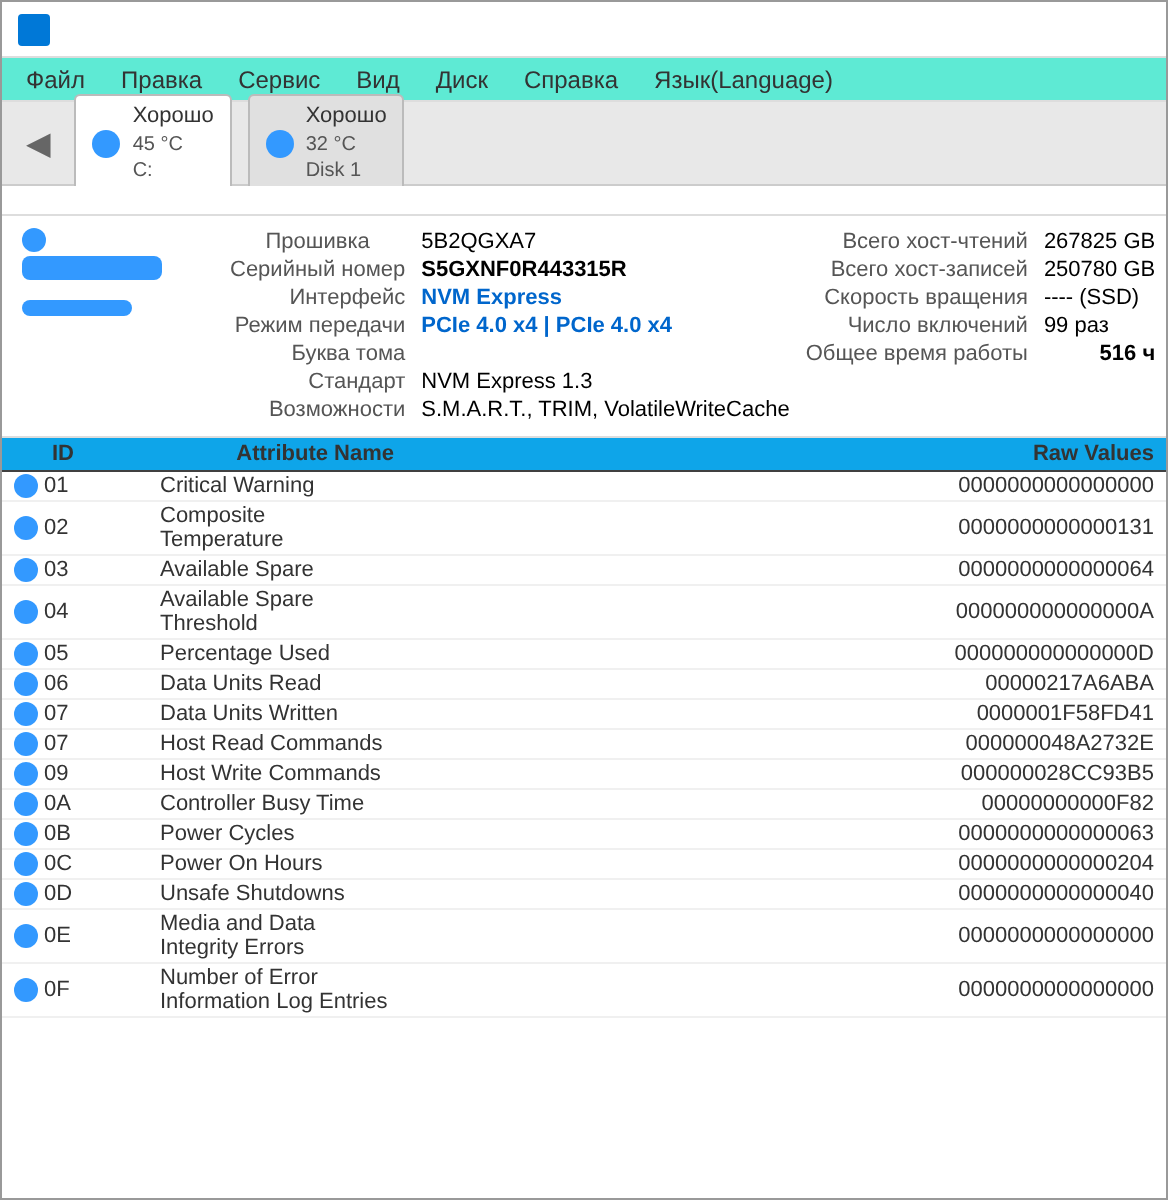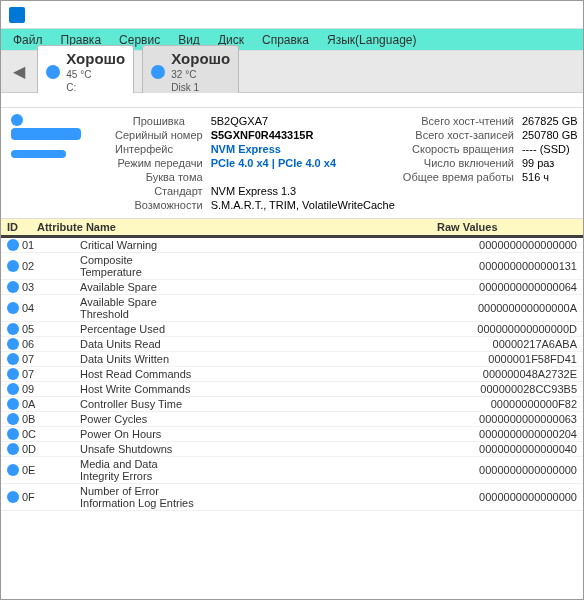--- a/index.html
+++ b/index.html
@@ -112,22 +112,22 @@
       display: flex;
       align-items: center;
       justify-content: center;
     }
     .disk-tab-info {
       display: flex;
       flex-direction: column;
       line-height: 1.3;
     }
     .disk-tab-label {
-      font-size: 15px;
-      font-weight: bold;
+      font-size: 11px;
+      font-weight: normal;
       color: #333;
     }
     .disk-tab-sub {
       font-size: 10px;
       color: #555;
     }
     .nav-arrow {
       font-size: 16px;
       cursor: pointer;
       color: #666;
@@ -206,26 +206,27 @@
       font-size: 14px;
       font-weight: bold;
     }
     .table-section {
       flex: 1;
       overflow: hidden;
     }
     .table-header {
       display: grid;
       grid-template-columns: 30px 160px 1fr 140px;
-      background: #fef9c3;
+      background: #0ea5e9;
       padding: 2px 6px;
       font-size: 11px;
       font-weight: bold;
       color: #333;
-      border-bottom: 3px solid #404040;
+      border-bottom: 1px solid #404040;
+      text-align: right;
     }
     .table-body {
       overflow-y: auto;
       height: 100%;
     }
     .table-row {
       display: grid;
       grid-template-columns: 30px 160px 1fr 140px;
       padding: 1px 6px;
       font-size: 11px;
@@ -322,36 +323,36 @@
     <td style="text-align:right; color:#555; white-space:nowrap; padding:1px 4px;">Всего хост-чтений</td>
     <td style="color:#000; font-weight:normal; white-space:nowrap; padding:1px 4px;">267825 GB</td>
   </tr>
               <tr>
     <td style="text-align:right; color:#555; white-space:nowrap; padding:1px 4px;">Серийный номер</td>
     <td style="color:#000; font-weight:bold; white-space:nowrap; padding:1px 4px;margin-left:12px;">S5GXNF0R443315R</td>
     <td style="text-align:right; color:#555; white-space:nowrap; padding:1px 4px;">Всего хост-записей</td>
     <td style="color:#000; font-weight:normal; white-space:nowrap; padding:1px 4px;">250780 GB</td>
   </tr>
               <tr>
-    <td style="text-align:left; color:#555; white-space:nowrap; padding:1px 4px;">Интерфейс</td>
+    <td style="text-align:right; color:#555; white-space:nowrap; padding:1px 4px;">Интерфейс</td>
     <td style="color:#0066cc; font-weight:bold; white-space:nowrap; padding:1px 4px;">NVM Express</td>
     <td style="text-align:right; color:#555; white-space:nowrap; padding:1px 4px;">Скорость вращения</td>
     <td style="color:#000; font-weight:normal; white-space:nowrap; padding:1px 4px;">---- (SSD)</td>
   </tr>
               <tr>
     <td style="text-align:right; color:#555; white-space:nowrap; padding:1px 4px;">Режим передачи</td>
     <td style="color:#0066cc; font-weight:bold; white-space:nowrap; padding:1px 4px;">PCIe 4.0 x4 | PCIe 4.0 x4</td>
     <td style="text-align:right; color:#555; white-space:nowrap; padding:1px 4px;">Число включений</td>
     <td style="color:#000; font-weight:normal; white-space:nowrap; padding:1px 4px;">99 раз</td>
   </tr>
               <tr>
     <td style="text-align:right; color:#555; white-space:nowrap; padding:1px 4px;">Буква тома</td>
     <td style="color:#000; font-weight:normal; white-space:nowrap; padding:1px 4px;"></td>
     <td style="text-align:right; color:#555; white-space:nowrap; padding:1px 4px;">Общее время работы</td>
-    <td style="color:#000; font-weight:normal; white-space:nowrap; padding:1px 4px;">516 ч</td>
+    <td style="color:#000; font-weight:bold; white-space:nowrap; padding:1px 4px;text-align:right;">516 ч</td>
   </tr>
               <tr>
     <td style="text-align:right; color:#555; white-space:nowrap; padding:1px 4px;">Стандарт</td>
     <td style="color:#000; font-weight:normal; white-space:nowrap; padding:1px 4px;">NVM Express 1.3</td>
     <td style="text-align:right; color:#555; white-space:nowrap; padding:1px 4px;"></td>
     <td style="color:#000; font-weight:normal; white-space:nowrap; padding:1px 4px;"></td>
   </tr>
               <tr>
     <td style="text-align:right; color:#555; white-space:nowrap; padding:1px 4px;">Возможности</td>
     <td style="color:#000; font-weight:normal; white-space:nowrap; padding:1px 4px;">S.M.A.R.T., TRIM, VolatileWriteCache</td>

